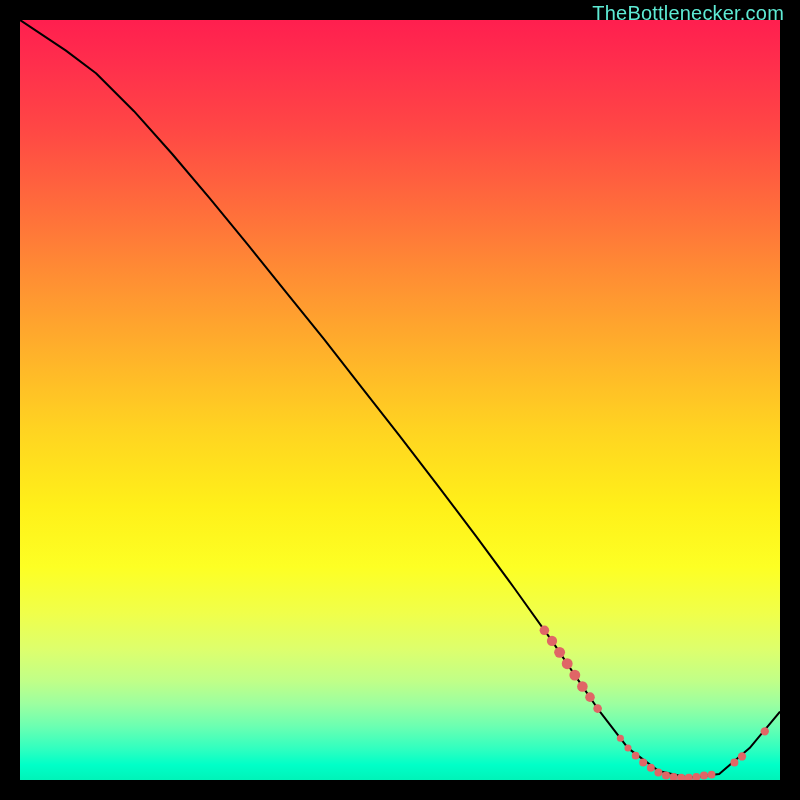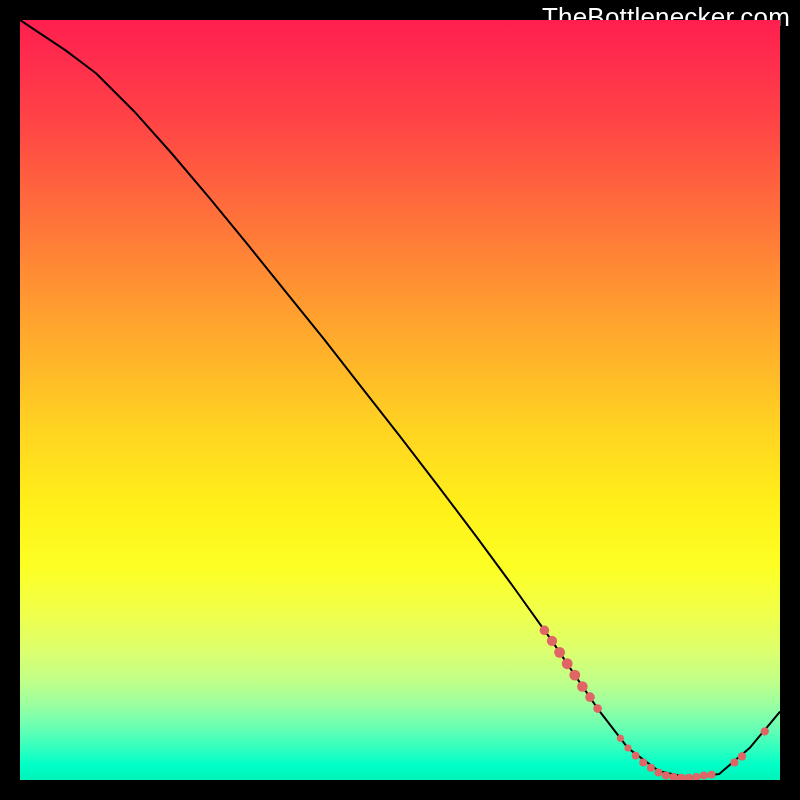--- a/index.html
+++ b/index.html
@@ -48,23 +48,23 @@
       #00f3b8 100%
     );
   }
   .svg-layer {
     position: absolute;
     inset: 0;
   }
   .watermark {
     position: absolute;
     top: 2px;
-    right: 10px;
-    color: #ffffff;
-    font-size: 26px;
+    right: 16px;
+    color: #5eead4;
+    font-size: 20px;
     letter-spacing: 0.2px;
     font-weight: 500;
   }
 </style>
 </head>
 <body>
 
 <div class="wrap">
   <div class="watermark">TheBottlenecker.com</div>
 

